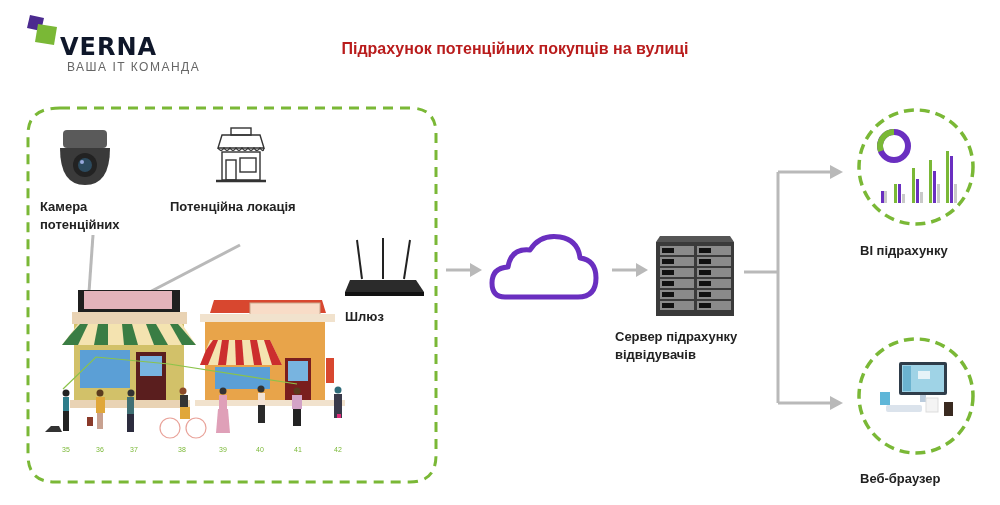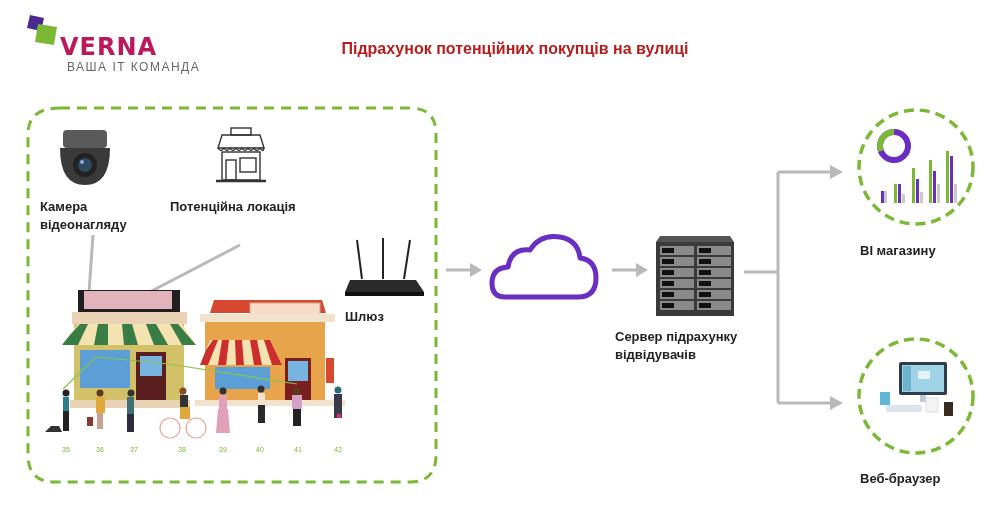--- a/index.html
+++ b/index.html
@@ -1,18 +1,18 @@
 <!DOCTYPE html>
 <html><head>
   <meta charset="utf-8">
   <style>
     html, body { margin: 0; padding: 0; background: #ffffff; }
     body { width: 1000px; height: 505px; position: relative; overflow: hidden; font-family: "Liberation Sans", sans-serif; color: #222; }
     .abs { position: absolute; }
-    .logo-text { left: 60px; top: 33px; font-size: 24px; font-weight: bold; color: #be185d; letter-spacing: 1px; font-family: "DejaVu Sans", sans-serif; }
+    .logo-text { left: 60px; top: 33px; font-size: 24px; font-weight: bold; color: #0f172a; letter-spacing: 1px; font-family: "DejaVu Sans", sans-serif; }
     .logo-sub { left: 67px; top: 60px; font-size: 12px; color: #666; letter-spacing: 1.5px; }
     .title { left: 0; width: 1000px; top: 40px; text-align: center; font-size: 16px; font-weight: bold; color: #b91c1c; padding-left: 30px; box-sizing: border-box; }
     .label { font-size: 13px; font-weight: bold; color: #222; line-height: 18px; }
     .num { font-size: 7px; color: #7ab836; width: 20px; text-align: center; }
     svg { position: absolute; left: 0; top: 0; }
   </style>
 </head>
 <body>
 
 <div>
@@ -230,31 +230,31 @@
     <rect x="920" y="395" width="6" height="7" fill="#bcd"></rect>
     <rect x="886" y="405" width="36" height="7" rx="2" fill="#dbe3ec"></rect>
     <rect x="880" y="392" width="10" height="13" fill="#5fb6d8"></rect>
     <rect x="926" y="398" width="12" height="14" fill="#f4f4f4" stroke="#ddd"></rect>
     <rect x="944" y="402" width="9" height="14" fill="#3a2a20"></rect>
   </g>
 </svg>
 
 <div class="abs label" style="left:40px; top:198px; width:100px;">
   <div>Камера</div>
-  <div>відеонагляду</div>
+  <div>потенційних</div>
 </div>
 <div class="abs label" style="left:170px; top:198px; width:142px;">
   <div>Потенційна локація</div>
 </div>
 <div class="abs label" style="left:345px; top:308px; width:80px;">Шлюз</div>
 <div class="abs label" style="left:615px; top:328px; width:155px;">
   <div>Сервер підрахунку</div>
   <div>відвідувачів</div>
 </div>
-<div class="abs label" style="left:860px; top:242px; width:110px;">BI магазину</div>
+<div class="abs label" style="left:860px; top:242px; width:110px;">BI підрахунку</div>
 <div class="abs label" style="left:860px; top:470px; width:110px;">Веб-браузер</div>
 
 <div class="abs num" style="left:56px; top:446px;">35</div>
 <div class="abs num" style="left:90px; top:446px;">36</div>
 <div class="abs num" style="left:124px; top:446px;">37</div>
 <div class="abs num" style="left:172px; top:446px;">38</div>
 <div class="abs num" style="left:213px; top:446px;">39</div>
 <div class="abs num" style="left:250px; top:446px;">40</div>
 <div class="abs num" style="left:288px; top:446px;">41</div>
 <div class="abs num" style="left:328px; top:446px;">42</div>

